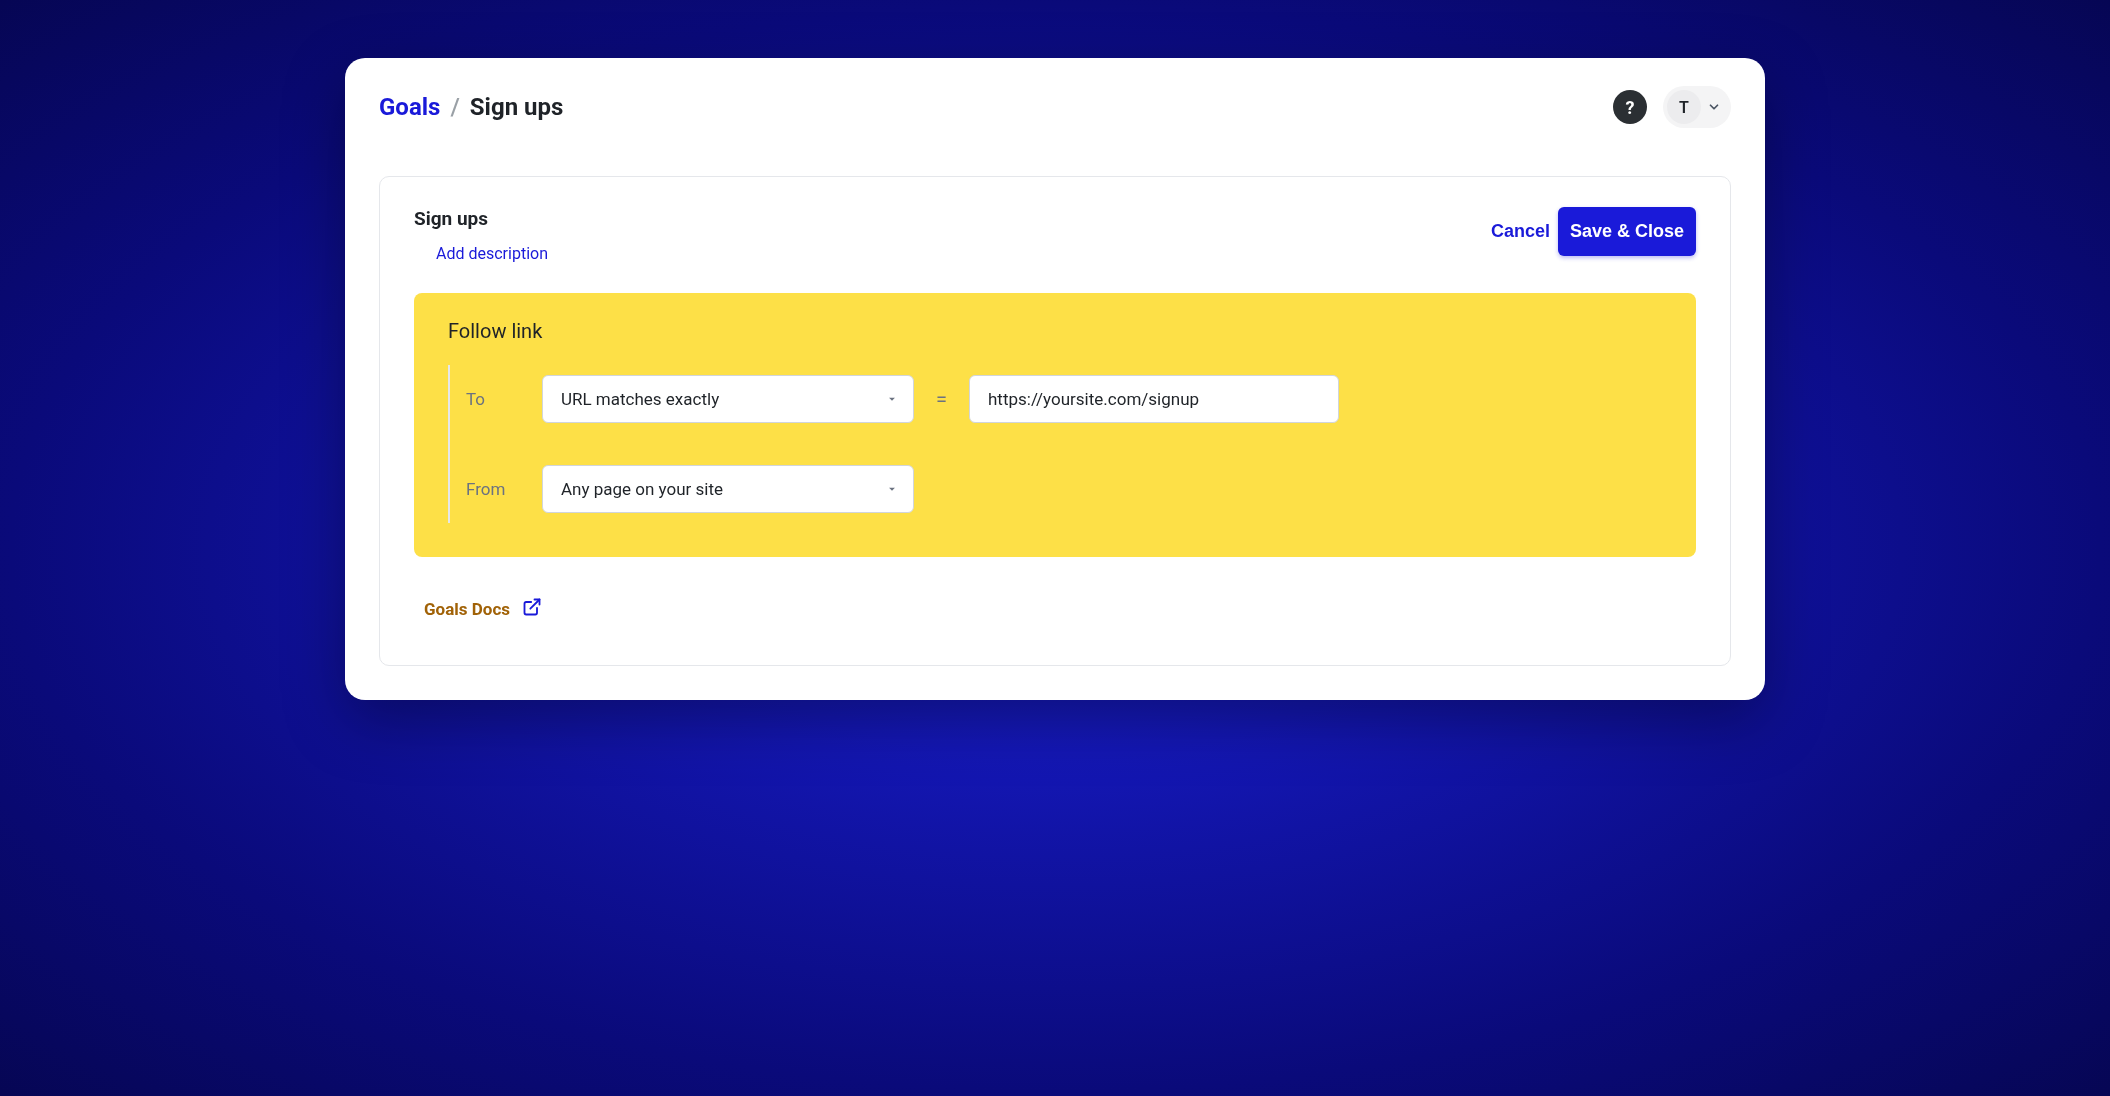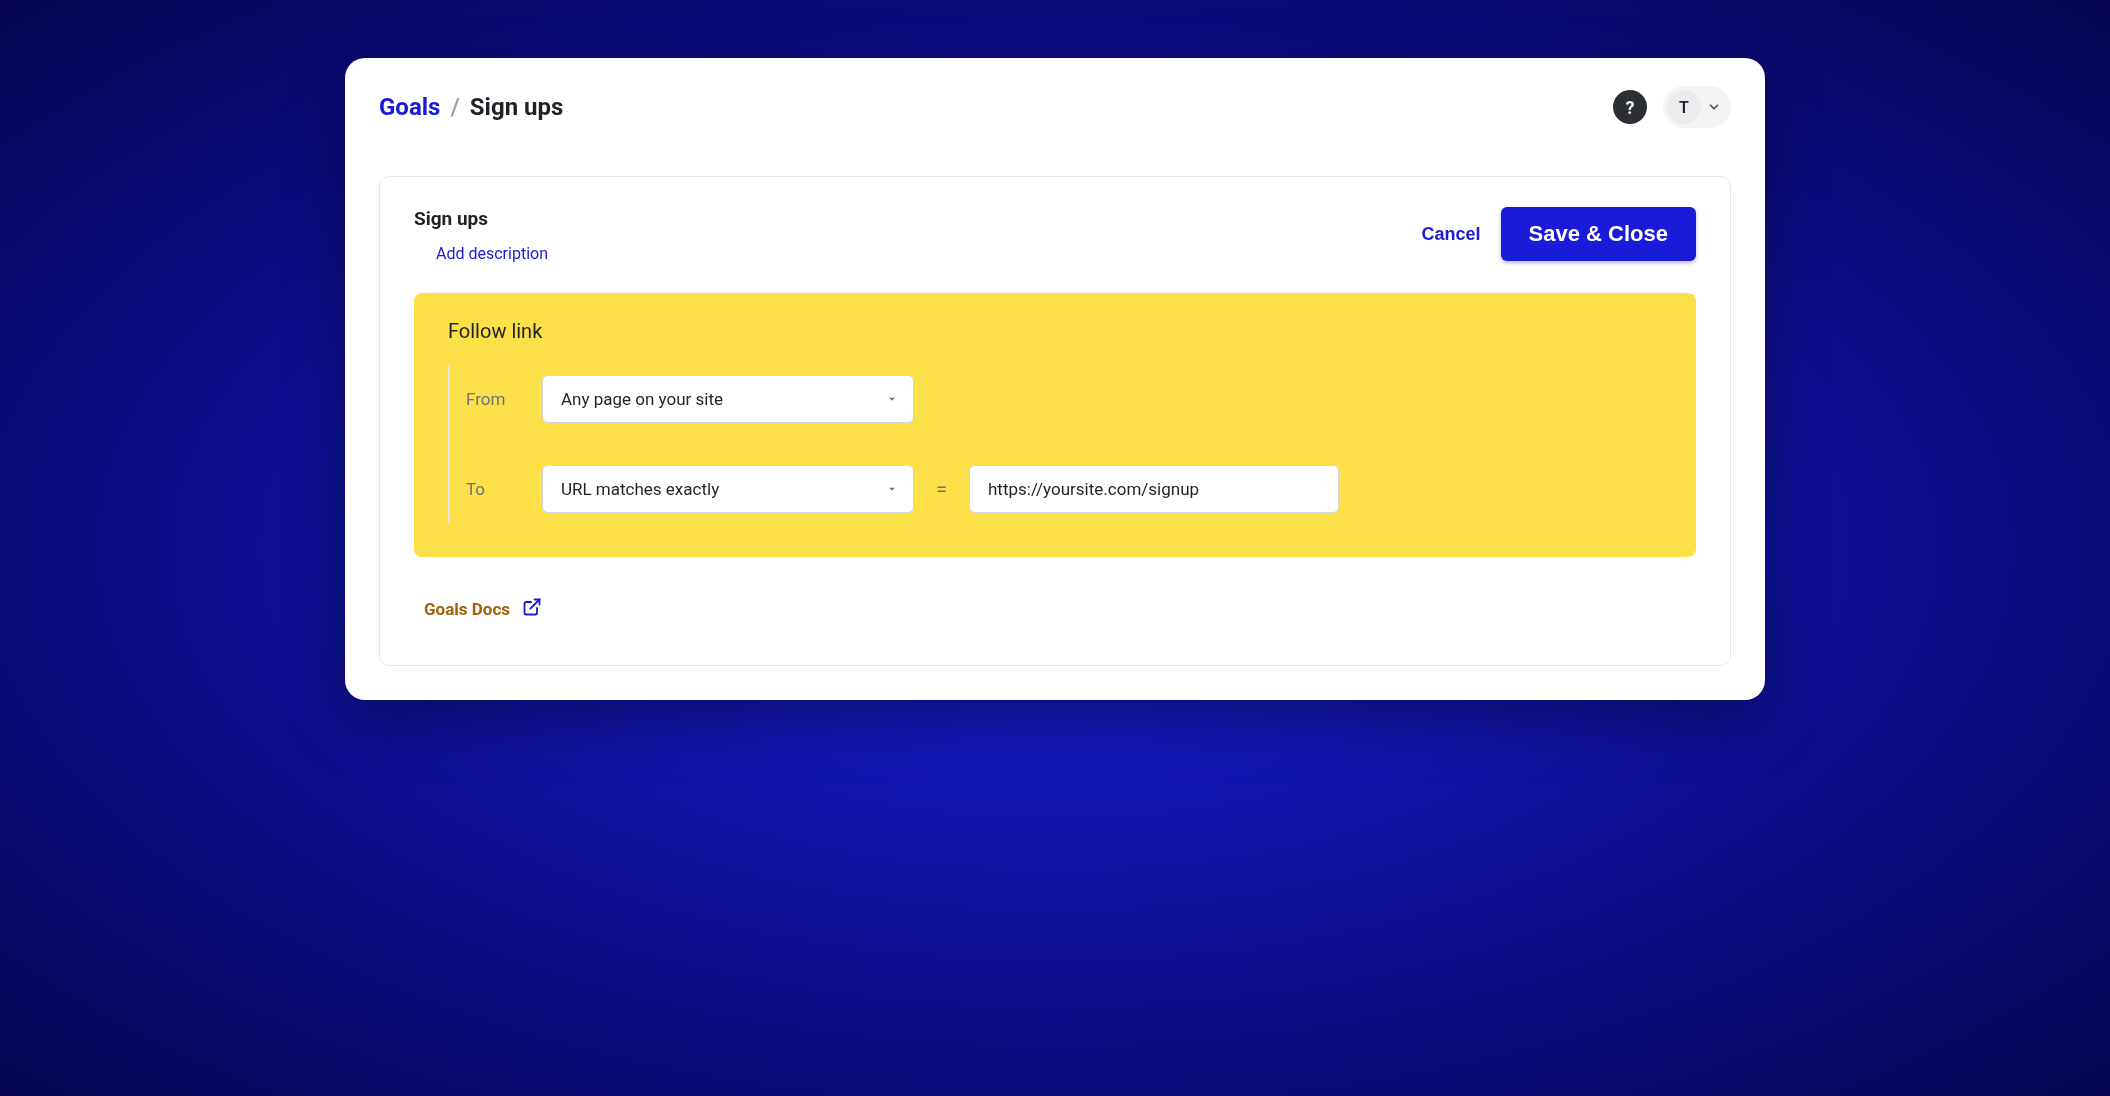--- a/index.html
+++ b/index.html
@@ -62,29 +62,29 @@
     margin-bottom: 30px;
   }
   .goal-title {
     font-size: 19px; font-weight: 700; color: #1f2328;
     margin-bottom: 14px;
   }
   .add-desc {
     font-size: 16px; color: #1a1ad9; cursor: pointer;
     margin-left: 22px;
   }
-  .actions { display: flex; align-items: center; gap: 20px; }
+  .actions { display: flex; align-items: center; gap: 8px; }
   .cancel-btn {
     background: none; border: none; font-size: 18px; font-weight: 700;
     color: #1a1ad9; cursor: pointer;
   }
   .save-btn {
     background: #1a1ad9; color: #fff; border: none;
-    font-size: 22px; font-weight: 700;
-    padding: 14px 28px; border-radius: 6px;
+    font-size: 18px; font-weight: 700;
+    padding: 14px 12px; border-radius: 6px;
     cursor: pointer;
     box-shadow: 0 2px 4px rgba(26,26,217,0.3);
   }
   .rule-box {
     background: #fde047; border-radius: 8px;
     padding: 26px 34px 34px 34px;
   }
   .rule-title {
     font-size: 20px; color: #1f2328; margin-bottom: 22px;
   }
@@ -164,47 +164,47 @@
       </div>
       <div class="actions">
         <button class="cancel-btn">Cancel</button>
         <button class="save-btn">Save &amp; Close</button>
       </div>
     </div>
 
     <div class="rule-box">
       <div class="rule-title">Follow link</div>
       <div class="rule-rows">
-
-        <div class="rule-row">
-          <div class="row-label">From</div>
-          <div class="select">
-            <span>Any page on your site</span>
-            <span class="dropdown-icon">
-              <svg viewBox="0 0 24 24">
-                  <path d="M7 10l5 5 5-5z"></path>
-                </svg>
-            </span>
-          </div>
-        </div>
 
         <div class="rule-row">
           <div class="row-label">To</div>
           <div class="select">
             <span>URL matches exactly</span>
             <span class="dropdown-icon">
               <svg viewBox="0 0 24 24">
                   <path d="M7 10l5 5 5-5z"></path>
                 </svg>
             </span>
           </div>
           <div class="equals">=</div>
           <input class="url-input" type="text" value="https://yoursite.com/signup" style="">
         </div>
 
+        <div class="rule-row">
+          <div class="row-label">From</div>
+          <div class="select">
+            <span>Any page on your site</span>
+            <span class="dropdown-icon">
+              <svg viewBox="0 0 24 24">
+                  <path d="M7 10l5 5 5-5z"></path>
+                </svg>
+            </span>
+          </div>
+        </div>
+
       </div>
     </div>
 
     <div class="docs-link">
       <span>Goals Docs</span>
       <span>
         <svg viewBox="0 0 24 24" fill="none" stroke="#1a1ad9" stroke-width="2.2" stroke-linecap="round" stroke-linejoin="round">
           <path d="M18 13v6a2 2 0 0 1-2 2H5a2 2 0 0 1-2-2V8a2 2 0 0 1 2-2h6"></path>
           <polyline points="15 3 21 3 21 9"></polyline>
           <line x1="10" y1="14" x2="21" y2="3"></line>

